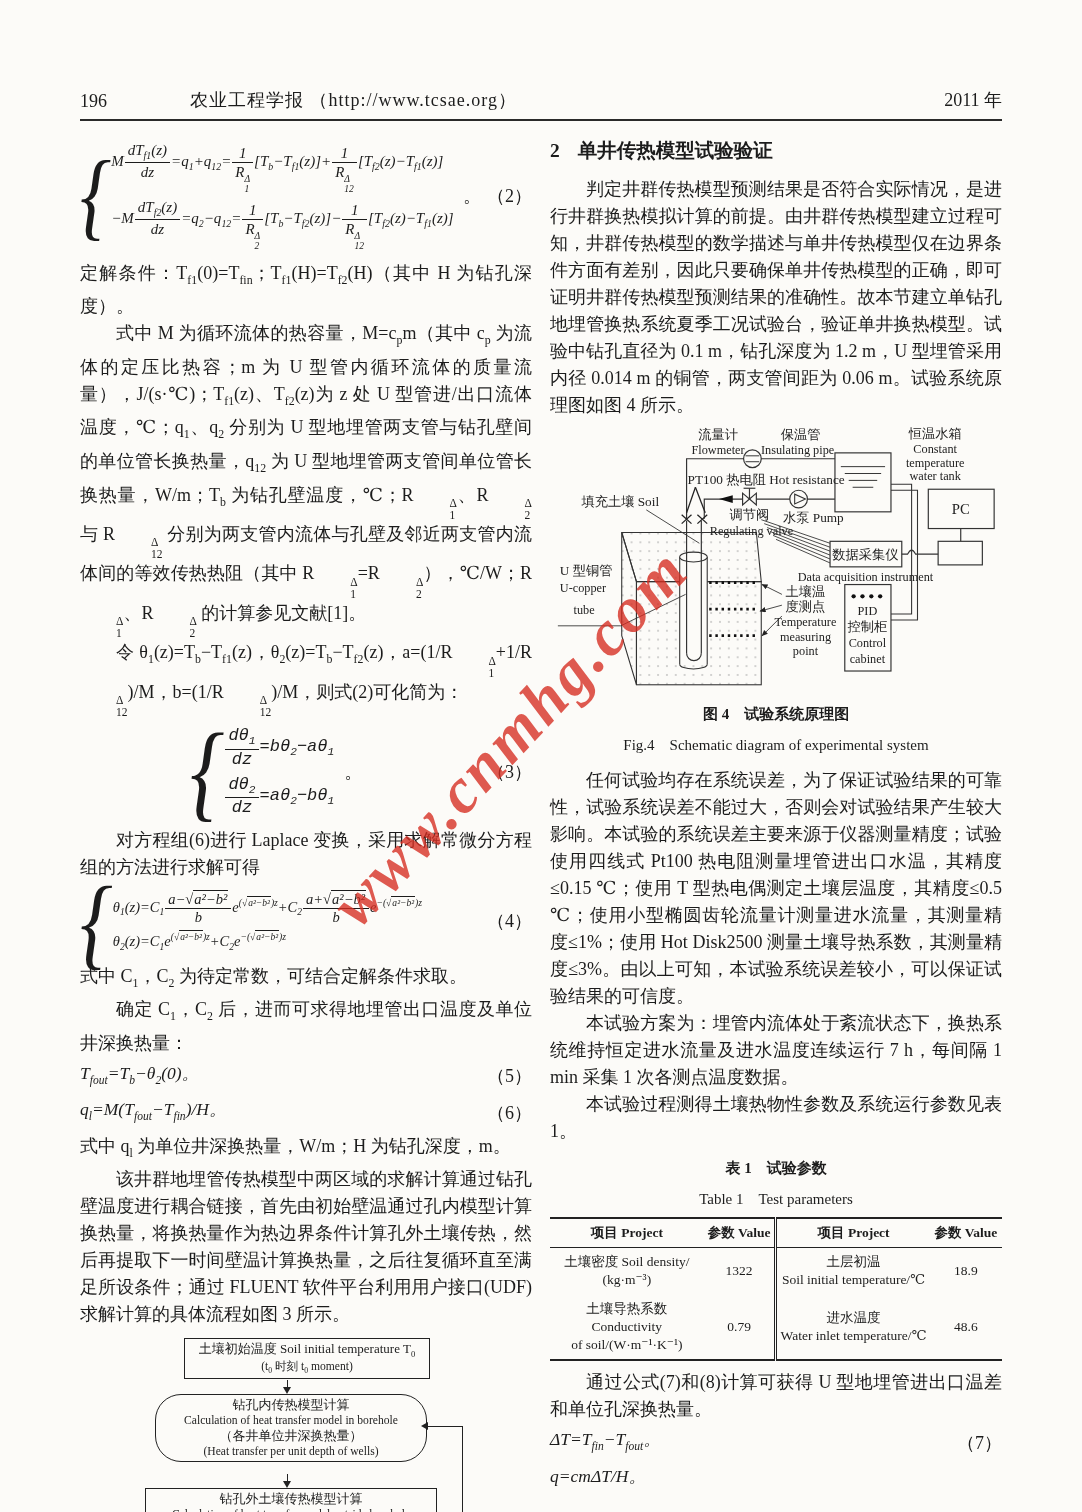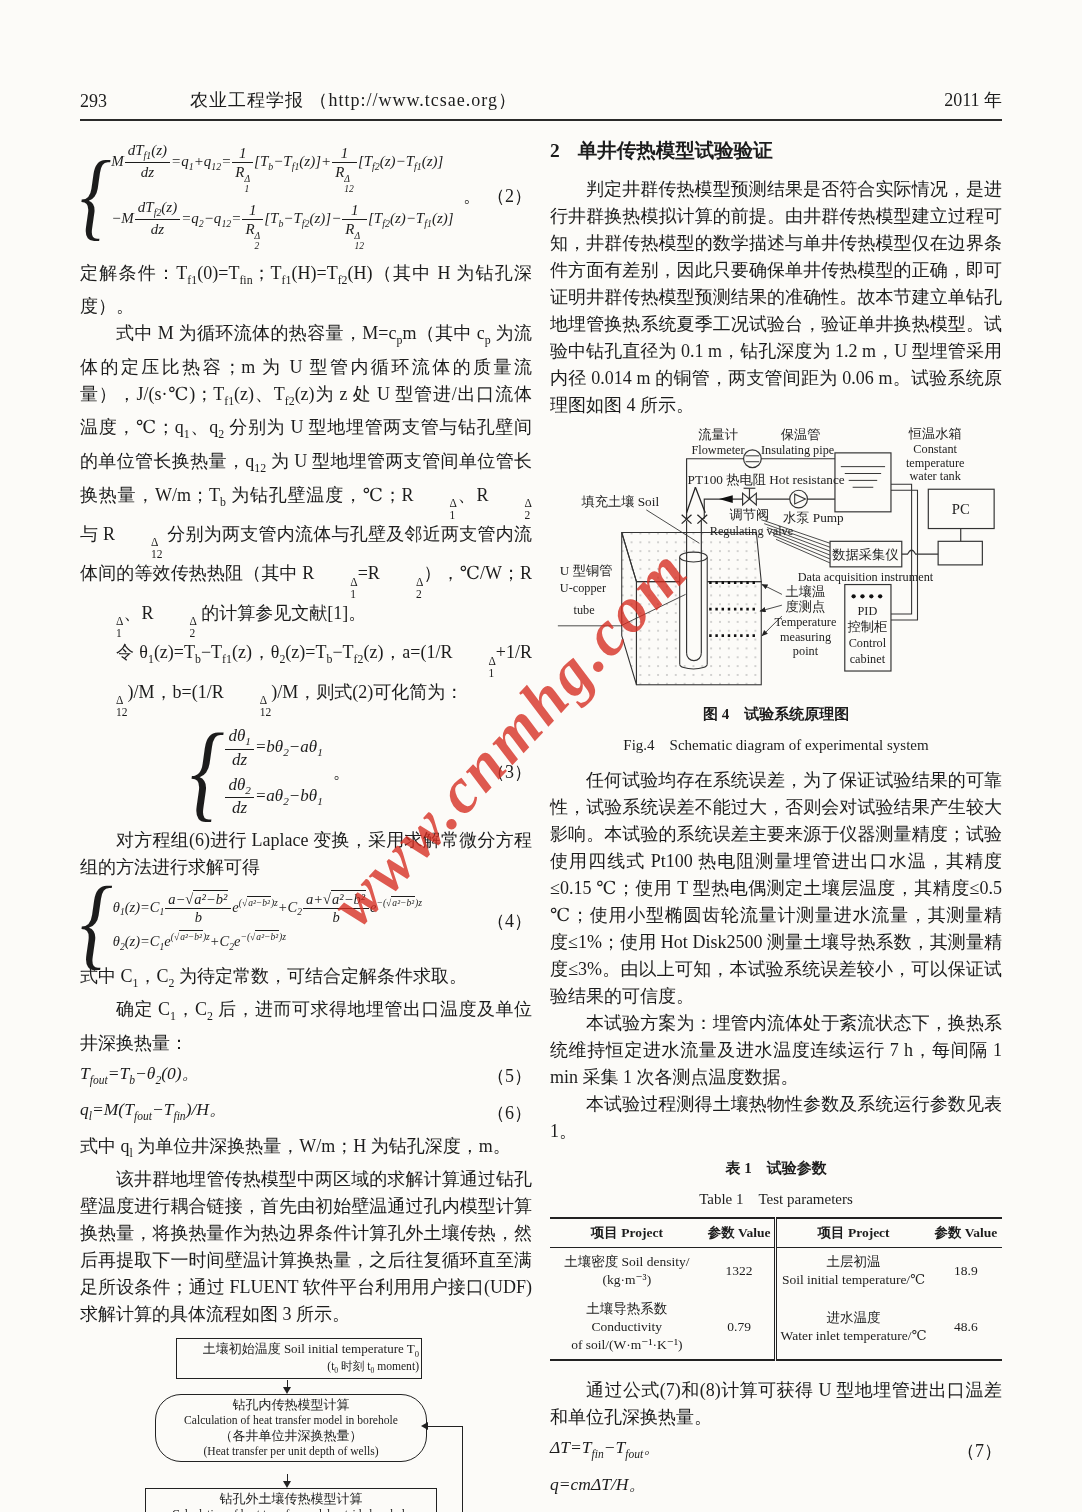--- a/index.html
+++ b/index.html
@@ -68,21 +68,21 @@
      transform:rotate(-47deg);font-size:64px;font-weight:bold;font-style:italic;
      letter-spacing:3px;pointer-events:none;z-index:40;opacity:.78;}
 </style>
 </head>
 <body>
 
 <div class="page">
   <div class="watermark" style="color: rgb(214, 44, 32);">www.cnmhg.com</div>
   <div class="inner">
     <div class="pagehead">
-      <span class="ph-left">293</span>
+      <span class="ph-left">196</span>
       <span class="ph-center">农业工程学报 （http://www.tcsae.org）</span>
       <span class="ph-right">2011 年</span>
     </div>
 
     <div class="cols">
 
       <div class="col">
 
         <div class="eqrow eq2">
           <span class="brace">{</span>
@@ -135,21 +135,21 @@
             </span>+1/R<span class="supsub">
               <span class="ssup">Δ</span>
               <span class="ssub">12</span>
             </span>)/M，b=(1/R<span class="supsub">
               <span class="ssup">Δ</span>
               <span class="ssub">12</span>
             </span>)/M，则式(2)可化简为：</p>
 
         <div class="eqrow eq3">
           <span class="brace">{</span>
-          <span class="eqlines" style="flex:0 0 auto;">
+          <span class="eqlines" style="flex:0 0 auto;font-family:Liberation Mono, monospace;">
             <span class="mline"><span class="frac"><span class="fnum">dθ<sub>1</sub></span><span class="fden">dz</span></span>=bθ<sub>2</sub>−aθ<sub>1</sub></span>
             <span class="mline"><span class="frac"><span class="fnum">dθ<sub>2</sub></span><span class="fden">dz</span></span>=aθ<sub>2</sub>−bθ<sub>1</sub></span>
           </span>
           <span class="tail" style="margin-left:10px">。</span>
           <span class="eqnum" style="margin-left:auto">（3）</span>
         </div>
 
         <p class="ind">对方程组(6)进行 Laplace 变换，采用求解常微分方程组的方法进行求解可得</p>
 
         <div class="eqrow eq4">
@@ -170,21 +170,21 @@
         </div>
         <div class="eqsingle">
           <span class="eqc">q<sub>l</sub>=M(T<sub>fout</sub>−T<sub>fin</sub>)/H。</span>
           <span class="eqnum">（6）</span>
         </div>
 
         <p>式中 q<sub>l</sub> 为单位井深换热量，W/m；H 为钻孔深度，m。</p>
         <p class="ind">该井群地埋管传热模型中两区域的求解计算通过钻孔壁温度进行耦合链接，首先由初始壁温通过孔内模型计算换热量，将换热量作为热边界条件计算孔外土壤传热，然后再提取下一时间壁温计算换热量，之后往复循环直至满足所设条件；通过 FLUENT 软件平台利用用户接口(UDF)求解计算的具体流程如图 3 所示。</p>
 
         <div class="flow">
-          <div class="fbox" style="left:96px;top:0;width:240px;text-align:right;">
+          <div class="fbox" style="left:104px;top:0;width:240px;">
             <div>土壤初始温度 Soil initial temperature T<sub>0</sub></div>
             <div class="fc-en">(t<sub>0</sub> 时刻 t<sub>0</sub> moment)</div>
           </div>
           <div class="dn" style="left:207px;top:42px;height:8px;"></div>
           <div class="ah down" style="left:203px;top:49px;"></div>
 
           <div class="fbox" style="left:75px;top:56px;width:266px;border-radius:26px;">
             <div>钻孔内传热模型计算</div>
             <div class="fc-en">Calculation of heat transfer model in borehole</div>
             <div>（各井单位井深换热量）</div>
@@ -395,21 +395,21 @@
                 <td>土壤导热系数 Conductivity
 of soil/(W·m⁻¹·K⁻¹)</td>
                 <td>0.79</td>
                 <td>进水温度
 Water inlet temperature/℃</td>
                 <td>48.6</td>
               </tr>
             </tbody>
         </table>
 
-        <p class="ind" style="margin-top:16px">通过公式(7)和(8)计算可获得 U 型地埋管进出口温差和单位孔深换热量。</p>
+        <p class="ind" style="margin-top:8px">通过公式(7)和(8)计算可获得 U 型地埋管进出口温差和单位孔深换热量。</p>
         <div class="eqsingle">
           <span class="eqc">ΔT=T<sub>fin</sub>−T<sub>fout</sub>。</span>
           <span class="eqnum">（7）</span>
         </div>
         <div class="eqsingle">
           <span class="eqc">q=cmΔT/H。</span>
 
         </div>
 
       </div>

